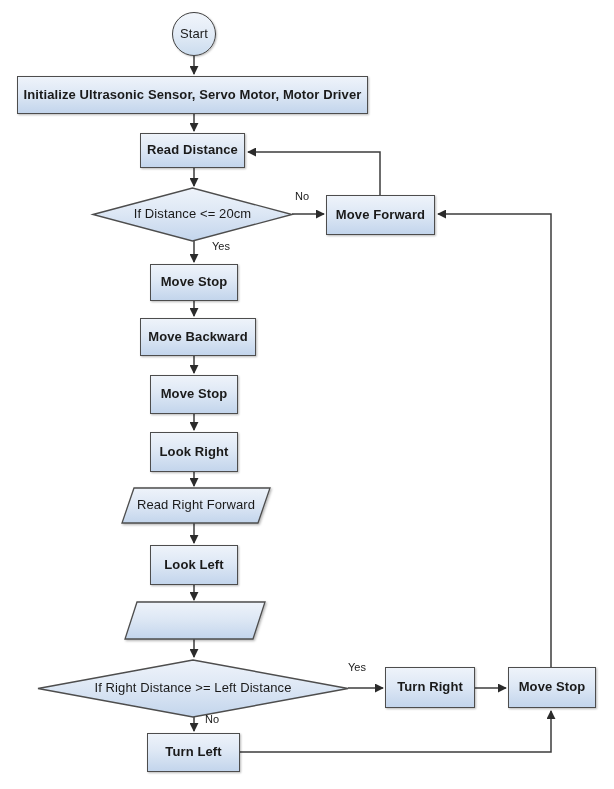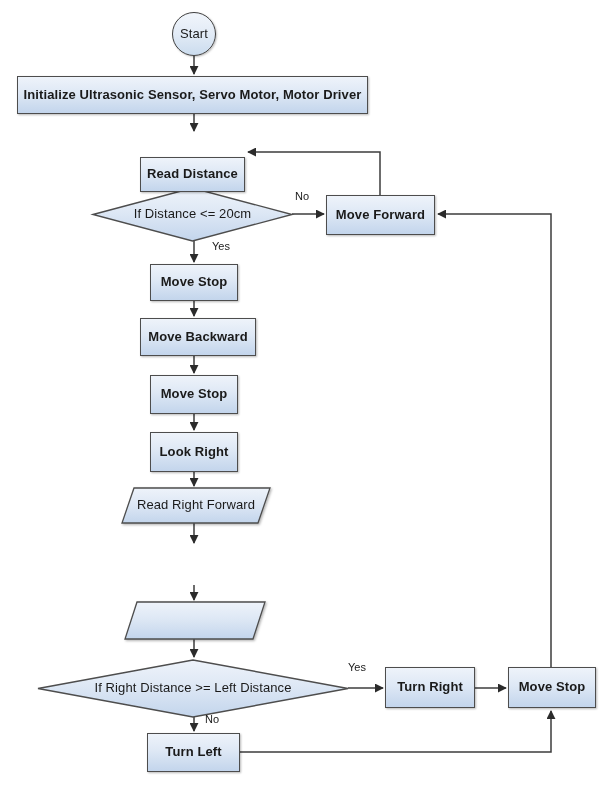--- a/index.html
+++ b/index.html
@@ -150,21 +150,21 @@
   </svg>
 
   <div class="node terminator" style="left:172px; top:12px; width:44px; height:44px;">
     <span class="node-label">Start</span>
   </div>
 
   <div class="node process" style="left:17px; top:76px; width:351px; height:38px;">
     <span class="node-label">Initialize Ultrasonic Sensor, Servo Motor, Motor Driver</span>
   </div>
 
-  <div class="node process" style="left:140px; top:133px; width:105px; height:35px;margin-top:24px;">
+  <div class="node process" style="left:140px; top:133px; width:105px; height:35px;">
     <span class="node-label">Read Distance</span>
   </div>
 
   <div class="node decision" style="left:93px; top:188px; width:199px; height:53px;">
     <span class="node-label">If Distance &lt;= 20cm</span>
   </div>
 
   <div class="node process" style="left:326px; top:195px; width:109px; height:40px;">
     <span class="node-label">Move Forward</span>
   </div>
@@ -182,20 +182,23 @@
   </div>
 
   <div class="node process" style="left:150px; top:432px; width:88px; height:40px;">
     <span class="node-label">Look Right</span>
   </div>
 
   <div class="node data" style="left:122px; top:488px; width:148px; height:35px;">
     <span class="node-label">Read Right Forward</span>
   </div>
 
+  <div class="node process" style="left:150px; top:545px; width:88px; height:40px;">
+    <span class="node-label">Look Left</span>
+  </div>
 
 
   <div class="node decision" style="left:38px; top:660px; width:310px; height:57px;">
     <span class="node-label">If Right Distance &gt;= Left Distance</span>
   </div>
 
   <div class="node process" style="left:385px; top:667px; width:90px; height:41px;">
     <span class="node-label">Turn Right</span>
   </div>
 

